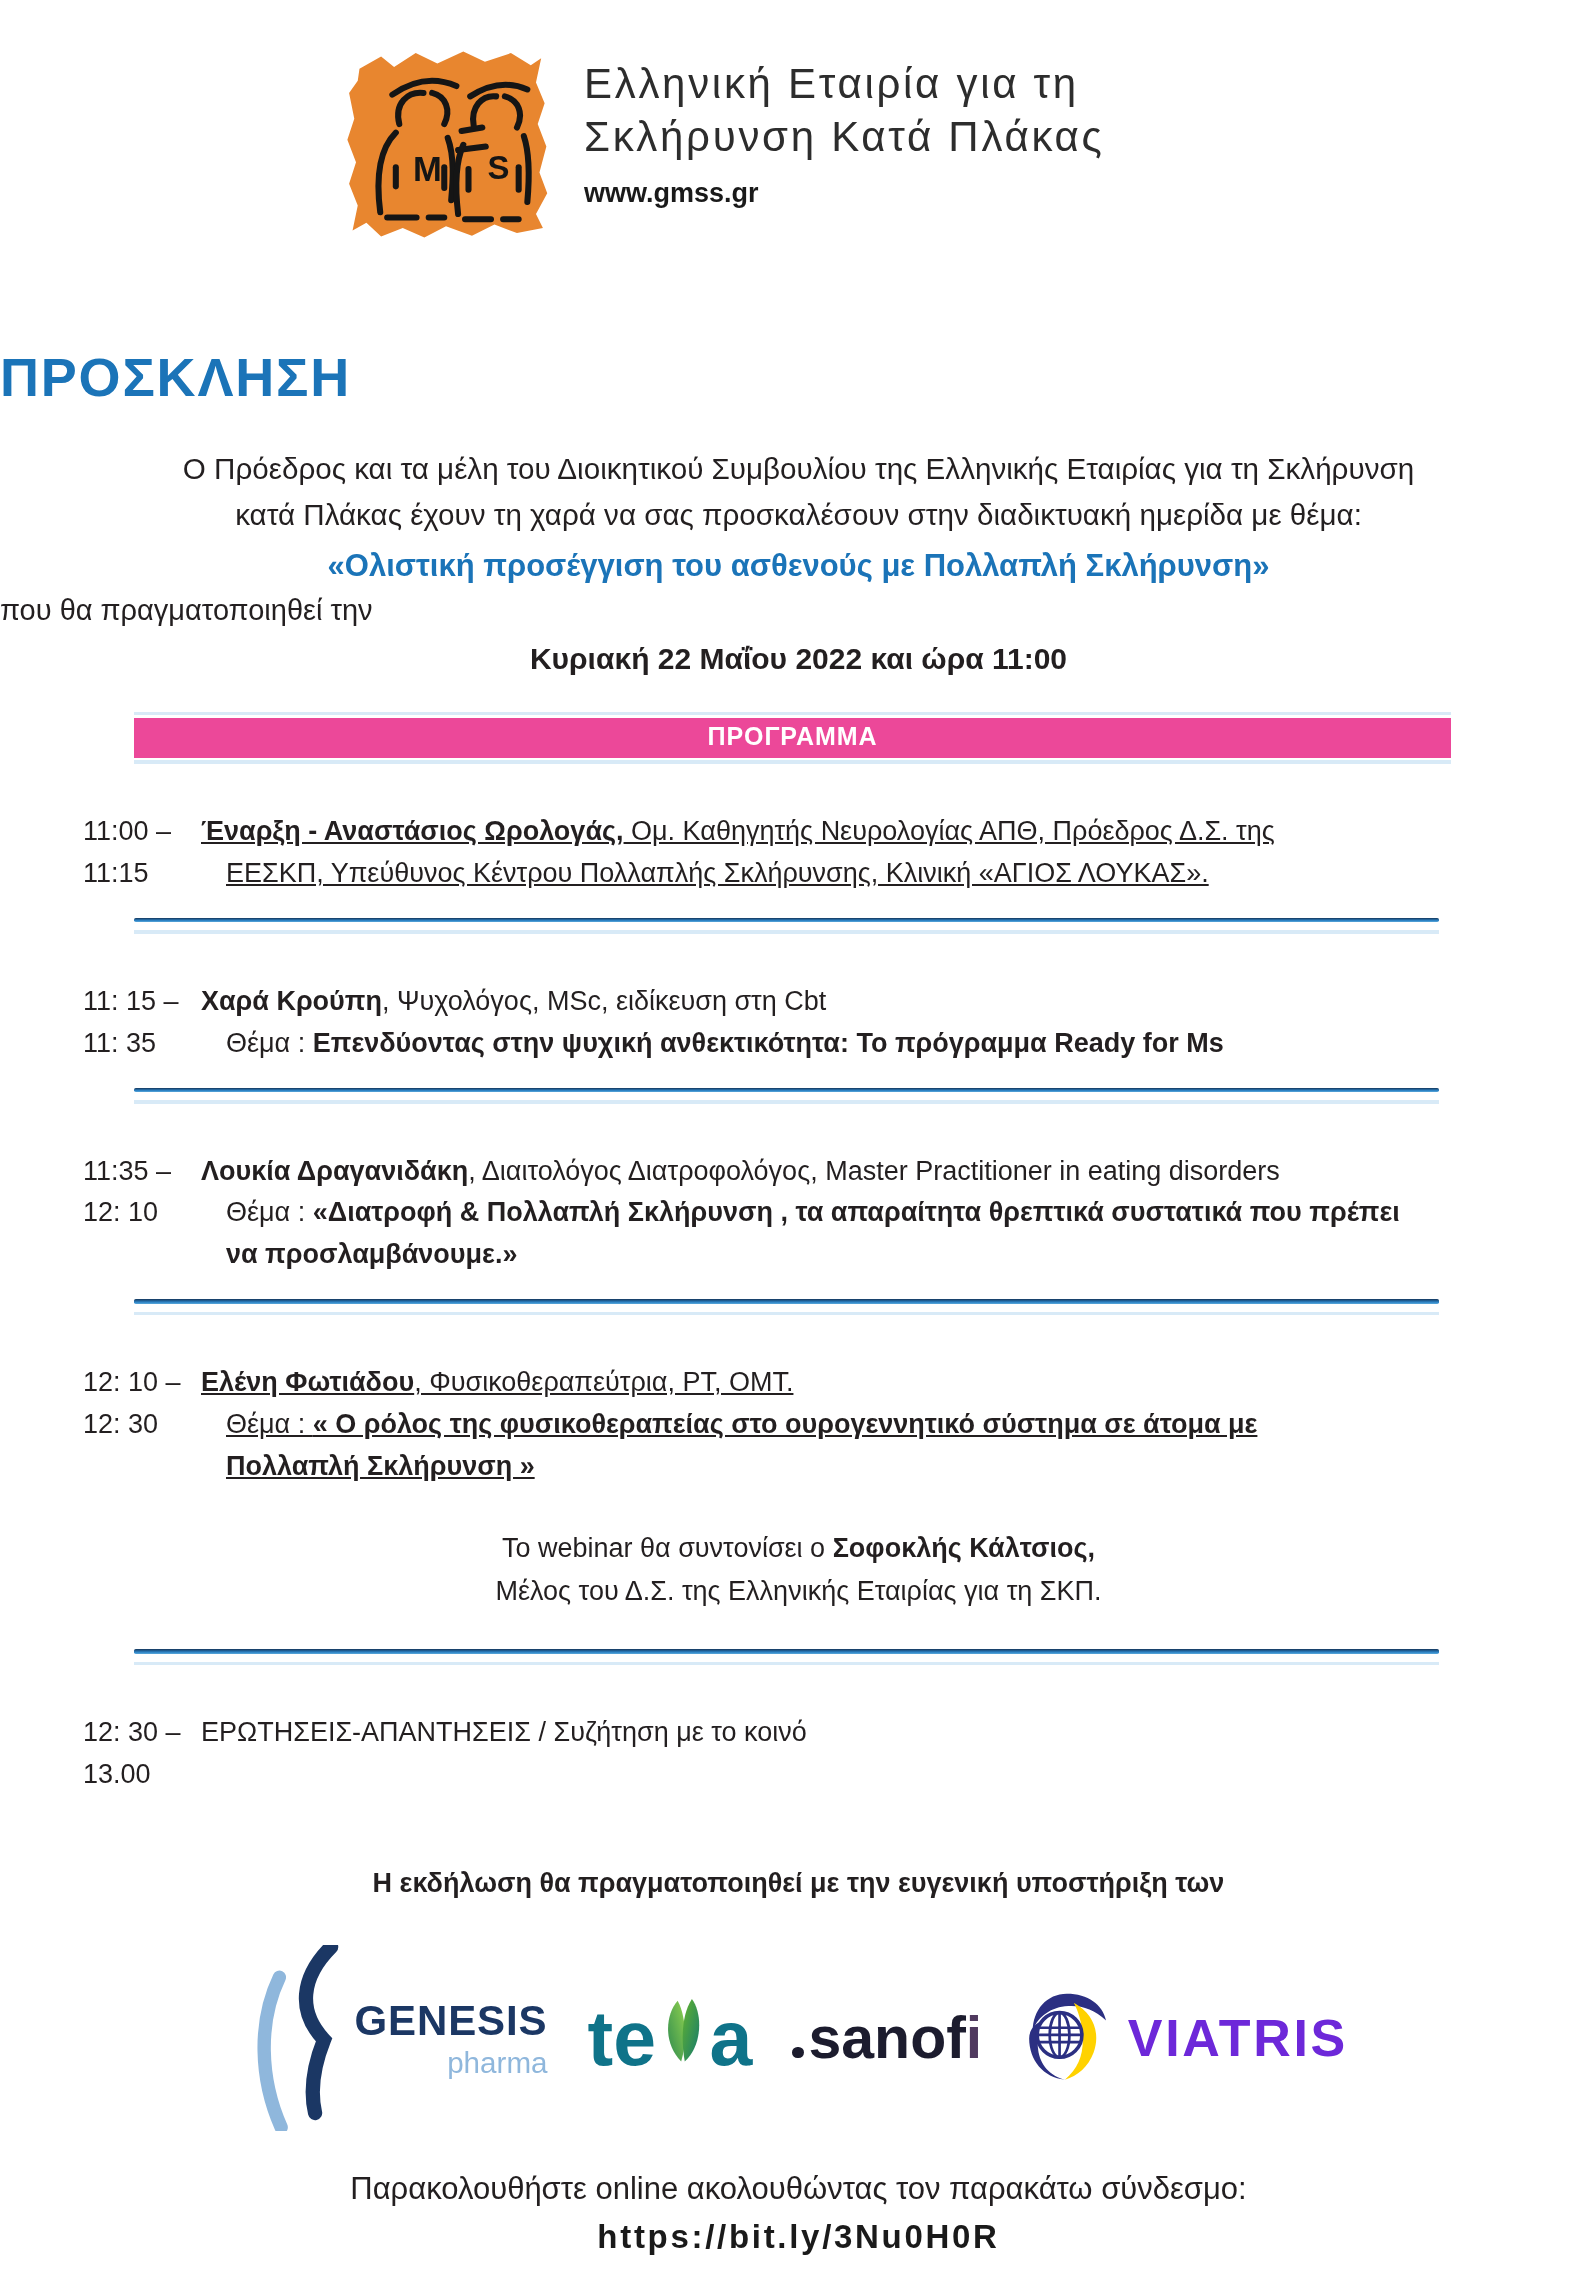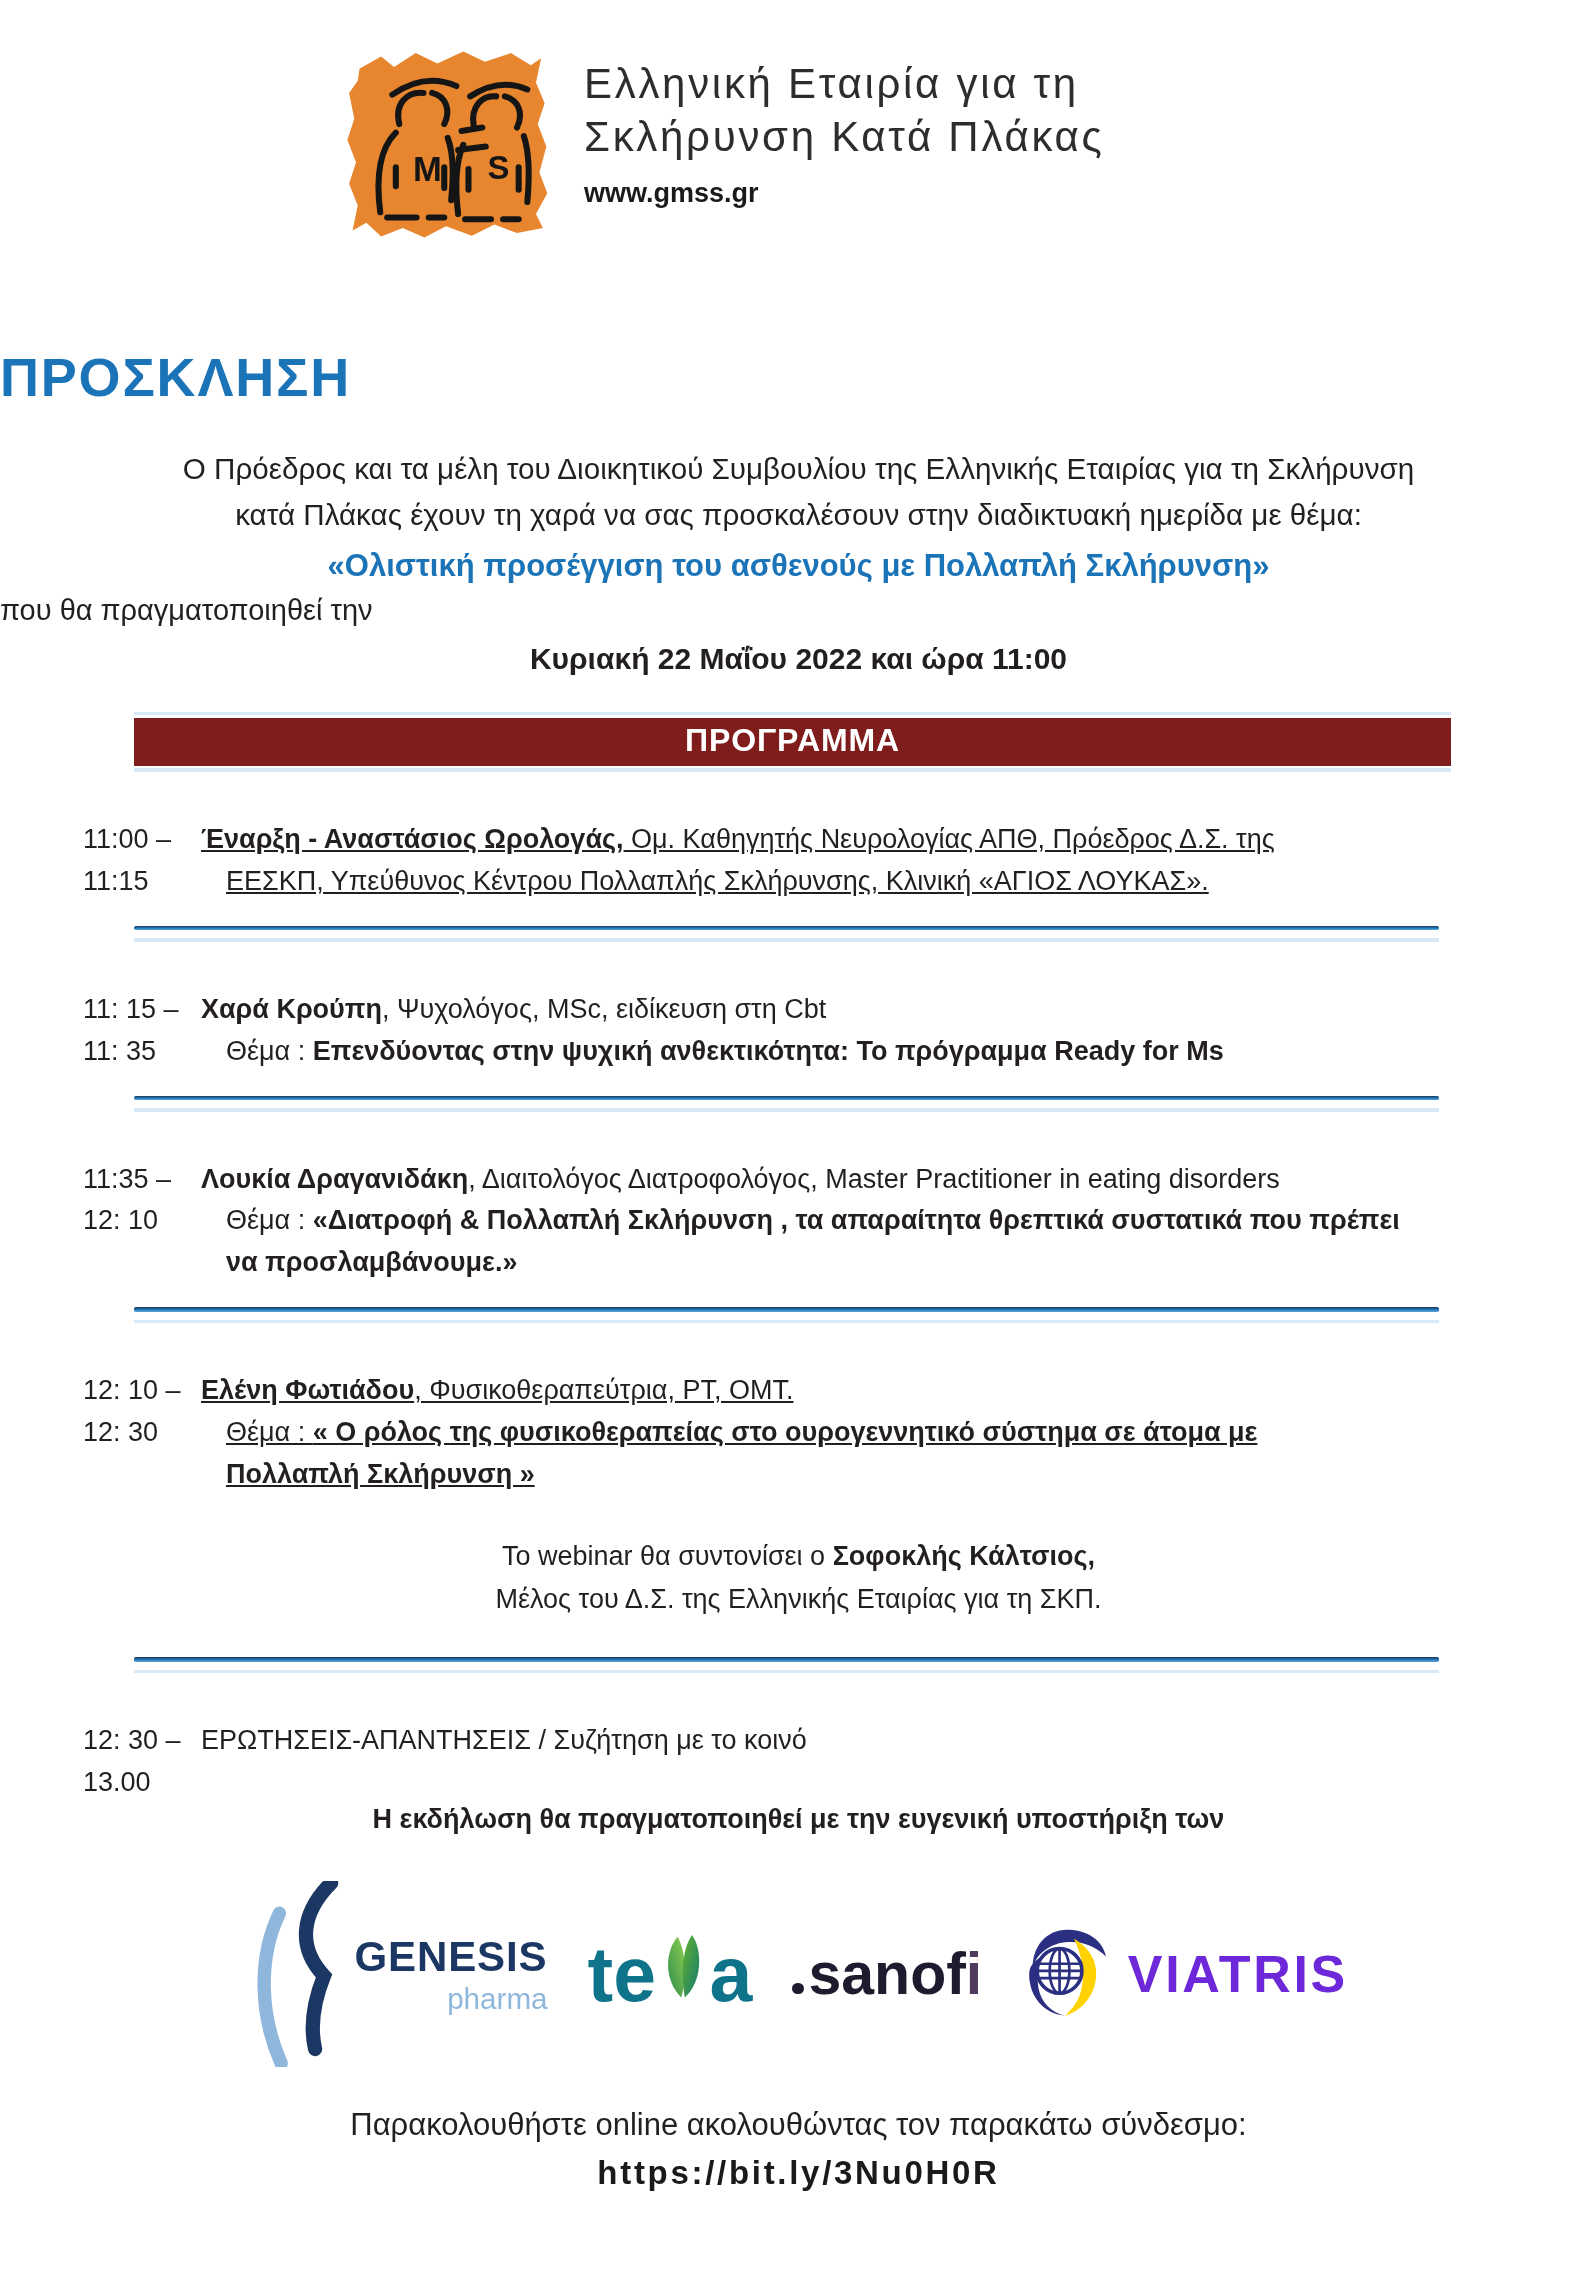--- a/index.html
+++ b/index.html
@@ -16,36 +16,36 @@
   .website{font-weight:bold;font-size:27px;margin-top:14.3px;color:#1a1a1a;}
   
   .title{color:#1b74b8;font-size:54px;font-weight:bold;margin-top:106px;letter-spacing:1.8px;}
   .intro{text-align:center;font-size:29.6px;line-height:1.55;margin-top:38px;}
   .theme-blue{text-align:center;color:#1b74b8;font-weight:bold;font-size:31px;margin-top:10.7px;}
   .occur{text-align:left;font-size:29px;margin-top:10px;}
   .datetime{text-align:center;font-weight:bold;font-size:30px;margin-top:14.3px;}
   
   .banner-wrap{width:1317px;margin:36px 0 0 134px;}
   .edge-line{height:3.6px;background:#d8eaf7;}
-  .banner{background:#7f1d1d;color:#ffffff;text-align:center;font-size:32px;font-weight:bold;
+  .banner{background:#ec4899;color:#ffffff;text-align:center;font-size:25px;font-weight:bold;
           padding:4.5px 0 6.3px 0;margin:2.7px 0;letter-spacing:0.9px;}
   
   .program-row{display:flex;margin:47px 0 0 83px;font-size:27px;line-height:1.55;}
   .time-col{width:118px;flex:none;}
   .row-content{flex:1;max-width:1200px;padding-left:25px;}
   .row-content.narrow{max-width:1111px;text-decoration:underline;}
   .speaker-line{text-indent:-25px;}
   .b{font-weight:bold;}
   .divider{margin:23px 0 0 134px;width:1305px;}
   .divider-main{height:4.5px;border-radius:1.8px;
      background:linear-gradient(180deg,#14365b 0%,#2e85c8 65%,#5da9d9 100%);}
   .divider-pale{height:3.6px;background:#d8eaf7;margin-top:8px;}
   .moderator{text-align:center;font-size:27px;line-height:1.6;margin-top:39px;}
   
-  .support{text-align:center;font-weight:bold;font-size:27px;}
+  .support{text-align:center;font-weight:bold;font-size:27px;margin-top:72px;}
   .sponsors{display:flex;align-items:center;justify-content:center;gap:40px;margin-top:41px;height:197px;}
   .sponsor{display:flex;align-items:center;}
   .genesis-mark{width:100px;height:186px;}
   .genesis-text{margin-left:5.4px;}
   .genesis-name{color:#1b3764;font-weight:bold;font-size:42px;letter-spacing:0.9px;}
   .genesis-sub{color:#8fb7dc;font-size:29.6px;text-align:right;margin-top:1.8px;}
   .teva{font-size:77px;font-weight:bold;color:#0f7389;display:flex;align-items:center;}
   .teva-leaf{width:50px;height:66px;margin:0 1.8px 12.5px 1.8px;}
   .sanofi{font-size:59px;font-weight:bold;color:#1c1c2e;display:flex;align-items:baseline;}
   .sanofi-dot{width:11.6px;height:11.6px;border-radius:50%;background:#1c1c2e;margin-right:4.5px;}

